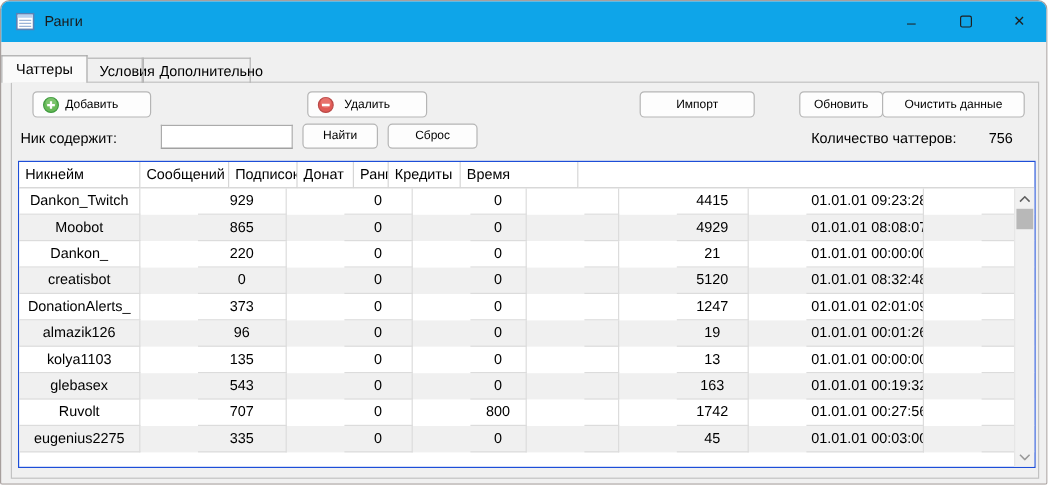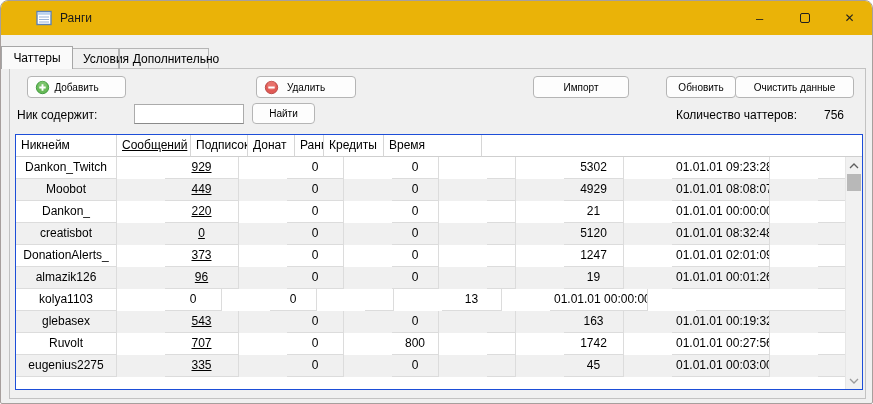--- a/index.html
+++ b/index.html
@@ -3,21 +3,21 @@
 <meta charset="utf-8">
 <style>
   * { margin:0; padding:0; box-sizing:border-box; }
   html,body { width:873px; height:404px; }
   body { font-family:"Liberation Sans", sans-serif; font-size:12px; color:#000; }
   .window {
     position:relative; width:873px; height:404px; background:#f0f0f0;
     border:1px solid #a79f9d; border-radius:8px 8px 2px 2px; overflow:hidden;
   }
   
-  .titlebar { position:absolute; left:0; top:0; right:0; height:34px; background:#eab308; display:flex; align-items:center;padding-left:23px; }
+  .titlebar { position:absolute; left:0; top:0; right:0; height:34px; background:#0ea5e9; display:flex; align-items:center; }
   .form-icon { margin-left:12px; width:16px; height:16px; flex:0 0 auto; }
   .title-text { margin-left:8px; font-size:12px; color:#1a1a1a; }
   .win-controls { position:absolute; right:0; top:0; height:34px; display:flex; }
   .win-btn { width:45px; height:34px; display:flex; align-items:center; justify-content:center; color:#1f1f1f; cursor:default; }
   .win-btn .glyph-min { font-size:13px; line-height:1; }
   .glyph-box { width:10px; height:10px; border:1px solid #1f1f1f; border-radius:2px; }
   .win-btn .glyph-close { font-size:12px; line-height:1; }
   
   .tabpage-border { position:absolute; left:8px; top:67px; width:857px; height:331px; border:1px solid #c2c2c2; background:#f0f0f0; }
   .tab { position:absolute; display:flex; align-items:center; justify-content:center; color:#000; }
@@ -55,21 +55,21 @@
   .grid-header { height:22px; background:#fff; }
   .hcell {
     height:22px; line-height:21px; padding-left:5px; text-align:left;
     border-right:1px solid #d6d6d6; border-bottom:1px solid #cfcfcf; overflow:hidden; white-space:nowrap;
   }
   .trow { height:22px;gap:48px; }
   .tcell {
     height:22px; line-height:21px; text-align:center; overflow:hidden; white-space:nowrap;
     border-right:1px solid #dcdcdc; border-bottom:1px solid #dcdcdc;
   }
-  .c0 { width:101px; } .c1 { width:74px;text-decoration:underline; } .c2 { width:57px; } .c3 { width:47px; }
+  .c0 { width:101px; } .c1 { width:74px; } .c2 { width:57px; } .c3 { width:47px; }
   .c4 { width:29px; }  .c5 { width:60px; } .c6 { width:98px; }
   .cf { flex:1 1 auto; border-right:none; }
   .tcell.c6 { text-align:left; padding-left:4px; }
   .row-even { background:#ffffff; }
   .row-odd  { background:#f0f0f0; }
   
   .vscroll { position:absolute; right:0; top:22px; bottom:0; width:17px; background:#f1f1f1; border-left:1px solid #e6e6e6; }
   .scroll-btn { position:absolute; left:0; width:16px; height:17px; display:flex; align-items:center; justify-content:center; }
   .scroll-up { top:0; } .scroll-down { bottom:0; }
   .scroll-thumb { position:absolute; left:1px; top:17px; width:14px; height:17px; background:#b8b8b8; }
@@ -123,20 +123,21 @@
     </svg>
     <span>Удалить</span>
   </div>
   <div class="btn btn-import">Импорт</div>
   <div class="btn btn-refresh">Обновить</div>
   <div class="btn btn-clear">Очистить данные</div>
 
   <span class="lbl lbl-nick">Ник содержит:</span>
   <input class="nick-input" placeholder="" value="" style="">
   <div class="btn btn-find">Найти</div>
+  <div class="btn btn-reset">Сброс</div>
   <span class="lbl lbl-count">Количество чаттеров:</span>
   <span class="lbl val-count">756</span>
 
   <div class="grid">
     <div class="grow grid-header">
         <div class="hcell c0">Никнейм</div>
         <div class="hcell c1">Сообщений</div>
         <div class="hcell c2">Подписок</div>
         <div class="hcell c3">Донат</div>
         <div class="hcell c4">Ранг</div>
@@ -144,27 +145,27 @@
         <div class="hcell c6">Время</div>
         <div class="hcell cf"></div>
       </div>
     <div>
         <div class="grow trow row-even">
           <div class="tcell c0">Dankon_Twitch</div>
           <div class="tcell c1">929</div>
           <div class="tcell c2">0</div>
           <div class="tcell c3">0</div>
           <div class="tcell c4"></div>
-          <div class="tcell c5">5302</div>
+          <div class="tcell c5">4415</div>
           <div class="tcell c6">01.01.01 09:23:28</div>
           <div class="tcell cf"></div>
         </div>
         <div class="grow trow row-odd">
           <div class="tcell c0">Moobot</div>
-          <div class="tcell c1">449</div>
+          <div class="tcell c1">865</div>
           <div class="tcell c2">0</div>
           <div class="tcell c3">0</div>
           <div class="tcell c4"></div>
           <div class="tcell c5">4929</div>
           <div class="tcell c6">01.01.01 08:08:07</div>
           <div class="tcell cf"></div>
         </div>
         <div class="grow trow row-even">
           <div class="tcell c0">Dankon_</div>
           <div class="tcell c1">220</div>
@@ -200,20 +201,21 @@
           <div class="tcell c1">96</div>
           <div class="tcell c2">0</div>
           <div class="tcell c3">0</div>
           <div class="tcell c4"></div>
           <div class="tcell c5">19</div>
           <div class="tcell c6">01.01.01 00:01:26</div>
           <div class="tcell cf"></div>
         </div>
         <div class="grow trow row-even">
           <div class="tcell c0">kolya1103</div>
+          <div class="tcell c1">135</div>
           <div class="tcell c2">0</div>
           <div class="tcell c3">0</div>
           <div class="tcell c4"></div>
           <div class="tcell c5">13</div>
           <div class="tcell c6">01.01.01 00:00:00</div>
           <div class="tcell cf"></div>
         </div>
         <div class="grow trow row-odd">
           <div class="tcell c0">glebasex</div>
           <div class="tcell c1">543</div>

